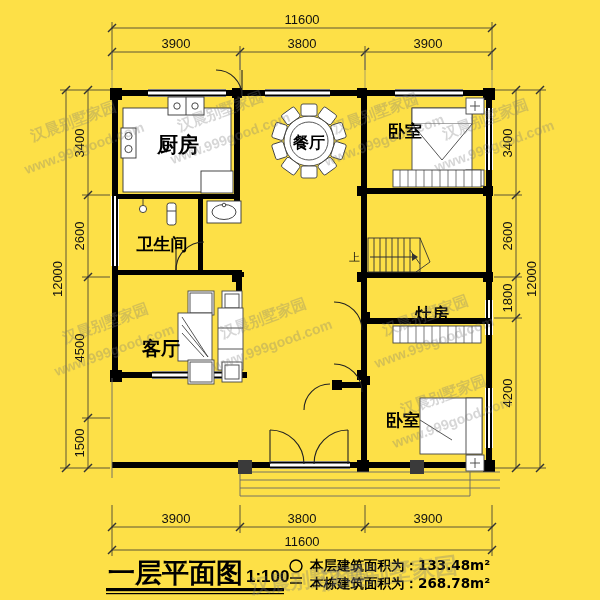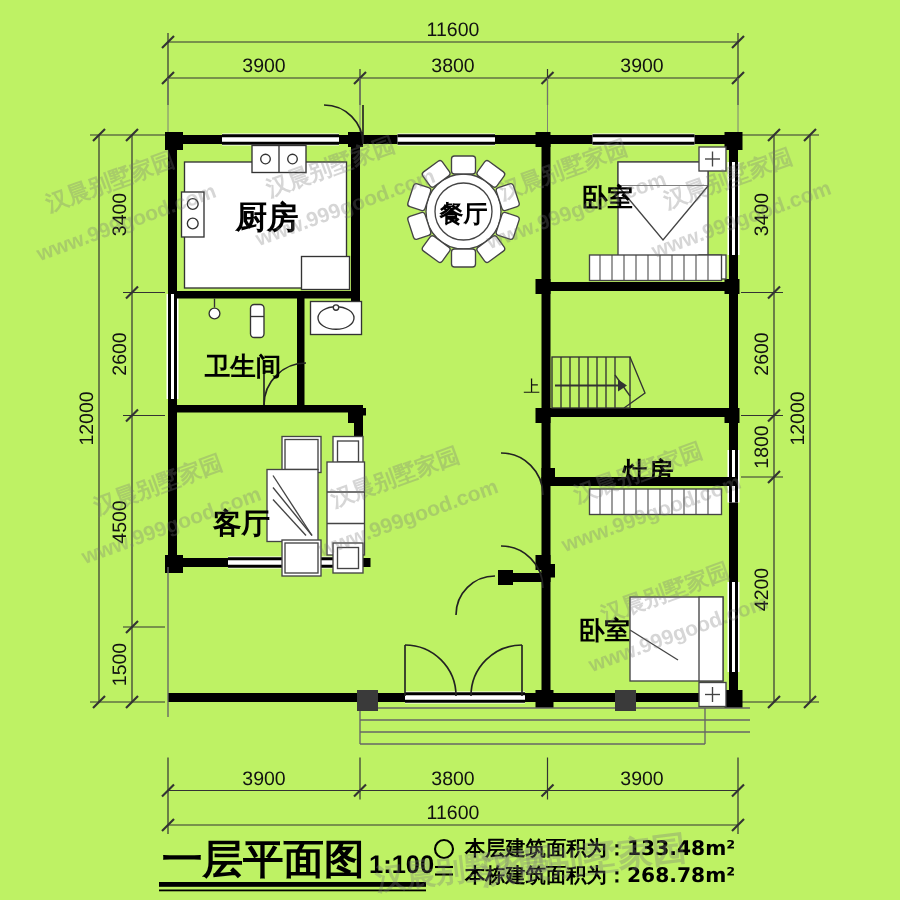--- a/index.html
+++ b/index.html
@@ -1,18 +1,18 @@
 <!DOCTYPE html>
 <html><head>
 <meta charset="utf-8">
 <style>
   html,body{margin:0;padding:0;background:#fff;}
   body{width:600px;height:600px;overflow:hidden;
        font-family:"Liberation Sans","DejaVu Sans",sans-serif;color:#000;}
-  #stage{position:relative;width:600px;height:600px;background:#bef264;}
+  #stage{position:relative;width:600px;height:600px;background:#fde047;}
   svg{display:block;}
   .wm{position:absolute;pointer-events:none;color:rgba(120,120,120,.30);
       font-weight:bold;white-space:nowrap;transform-origin:left top;}
   .wm.l1{font-size:15px;}
   .wm.l2{font-size:14px;}
   .wmbig{position:absolute;pointer-events:none;color:rgba(120,120,120,.33);
       font-weight:bold;white-space:nowrap;font-size:23px;}
 </style>
 </head>
 <body>

